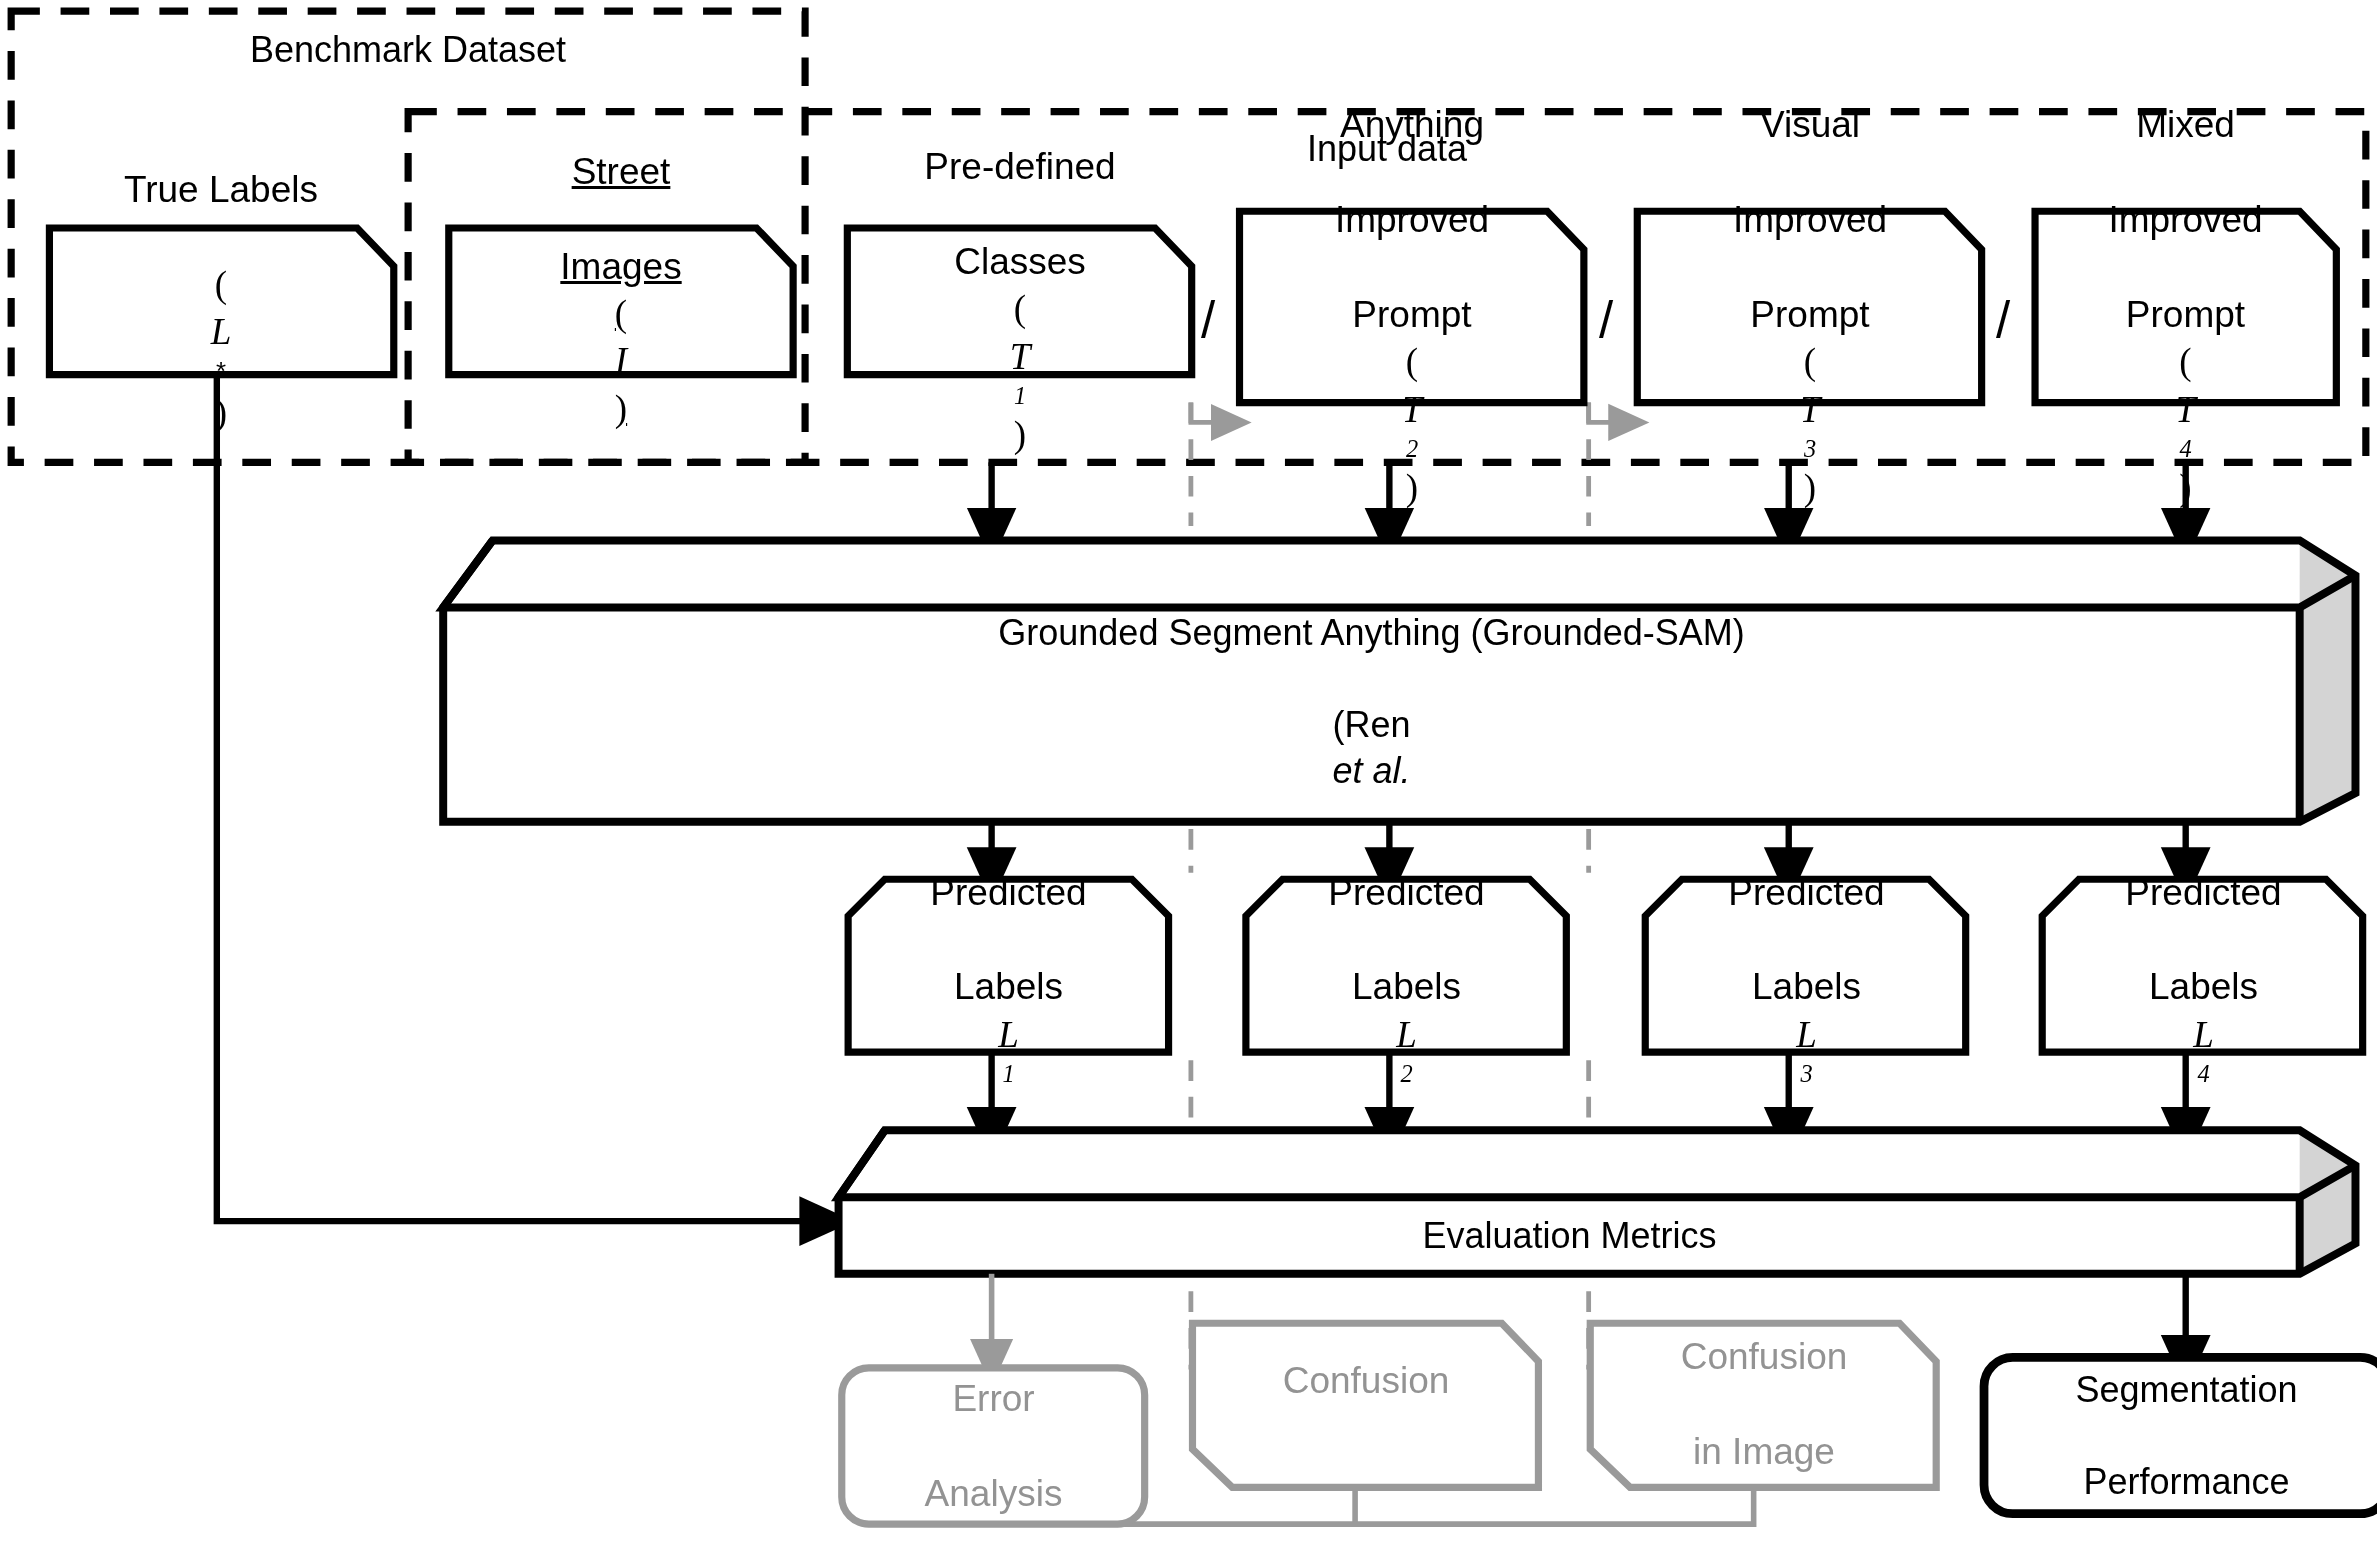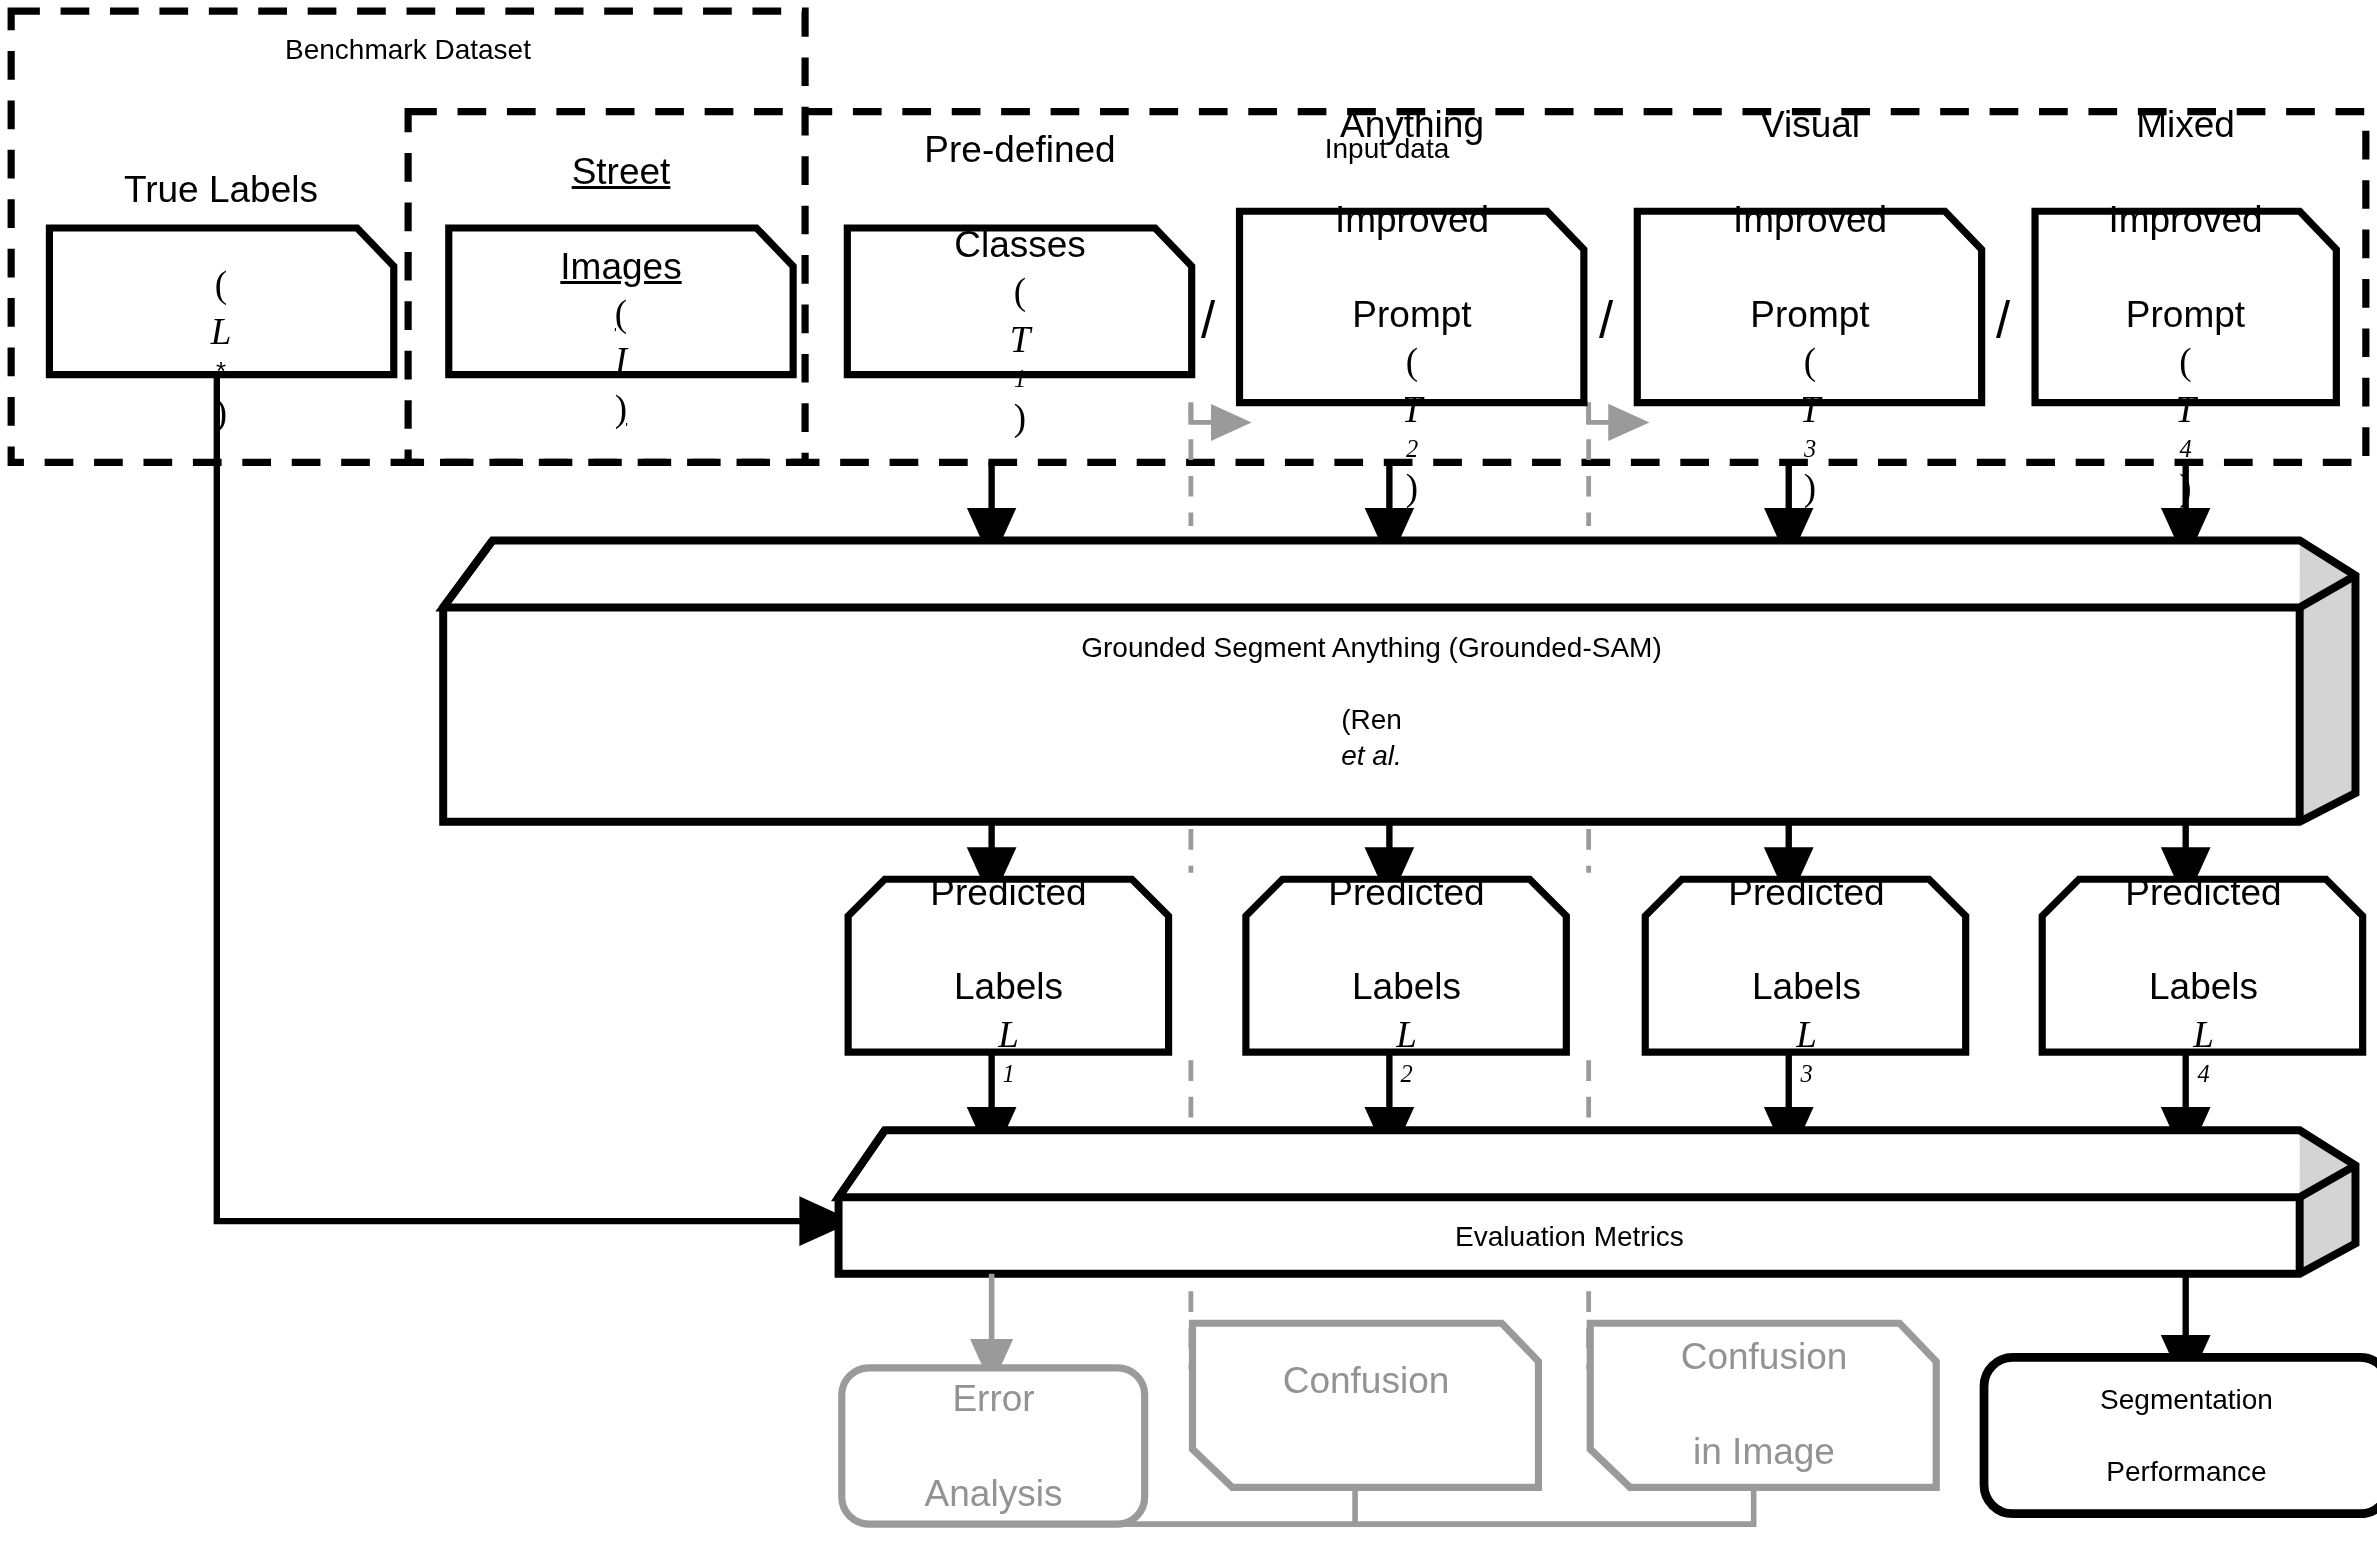--- a/index.html
+++ b/index.html
@@ -3,21 +3,21 @@
 <meta charset="utf-8">
 <style>
   html,body{margin:0;padding:0;background:#ffffff;}
   body{font-family:"Liberation Sans","DejaVu Sans",sans-serif;}
   #stage{position:relative;width:2377px;height:1548px;background:#fff;overflow:hidden;}
   #svgroot{position:absolute;left:0;top:0;width:2377px;height:1548px;}
   .lbl{position:absolute;display:flex;align-items:center;justify-content:center;
        text-align:center;line-height:1.28;color:#000;pointer-events:none;}
   .lbl span{display:block;width:100%;}
   .f46{font-size:37px;}
-  .f48{font-size:28px;justify-content:center;}
+  .f48{font-size:36px;justify-content:center;}
   .gray{color:#939393;}
   .it{font-style:italic;}
   .mi{font-family:"Liberation Serif","DejaVu Serif",serif;font-style:italic;}
   .sub{font-size:0.66em;vertical-align:-0.28em;font-style:italic;
        font-family:"Liberation Serif","DejaVu Serif",serif;}
   .sup{font-size:0.7em;vertical-align:0.42em;}
   .par{font-family:"Liberation Serif","DejaVu Serif",serif;font-style:normal;}
   .slash{position:absolute;font-size:51px;color:#000;font-family:"Liberation Sans",sans-serif;}
 </style>
 </head>
@@ -193,21 +193,21 @@
 
 <div class="lbl f46" style="left:49px;top:231px;width:344px;height:140px;">
   <span><span>True Labels</span><br>
     <span class="par">(</span><span class="mi">L</span><span class="sup">*</span><span class="par">)</span></span>
 </div>
 
 <div class="lbl f46" style="left:449px;top:220px;width:344px;height:140px;text-decoration:underline;">
   <span><span>Street</span><br>Images <span class="par">(</span><span class="mi">I</span><span class="par">)</span></span>
 </div>
 
-<div class="lbl f46" style="left:848px;top:214px;width:344px;height:140px;">
+<div class="lbl f46" style="left:848px;top:231px;width:344px;height:140px;">
   <span><span>Pre-defined</span><br>Classes <span class="par">(</span><span class="mi">T</span><span class="sub">1</span><span class="par">)</span></span>
 </div>
 
 <div class="lbl f46" style="left:1240px;top:215px;width:344px;height:183px;">
   <span><span>Anything</span><br><span>Improved</span><br>Prompt <span class="par">(</span><span class="mi">T</span><span class="sub">2</span><span class="par">)</span></span>
 </div>
 
 <div class="lbl f46" style="left:1638px;top:215px;width:344px;height:183px;">
   <span><span>Visual</span><br><span>Improved</span><br>Prompt <span class="par">(</span><span class="mi">T</span><span class="sub">3</span><span class="par">)</span></span>
 </div>

